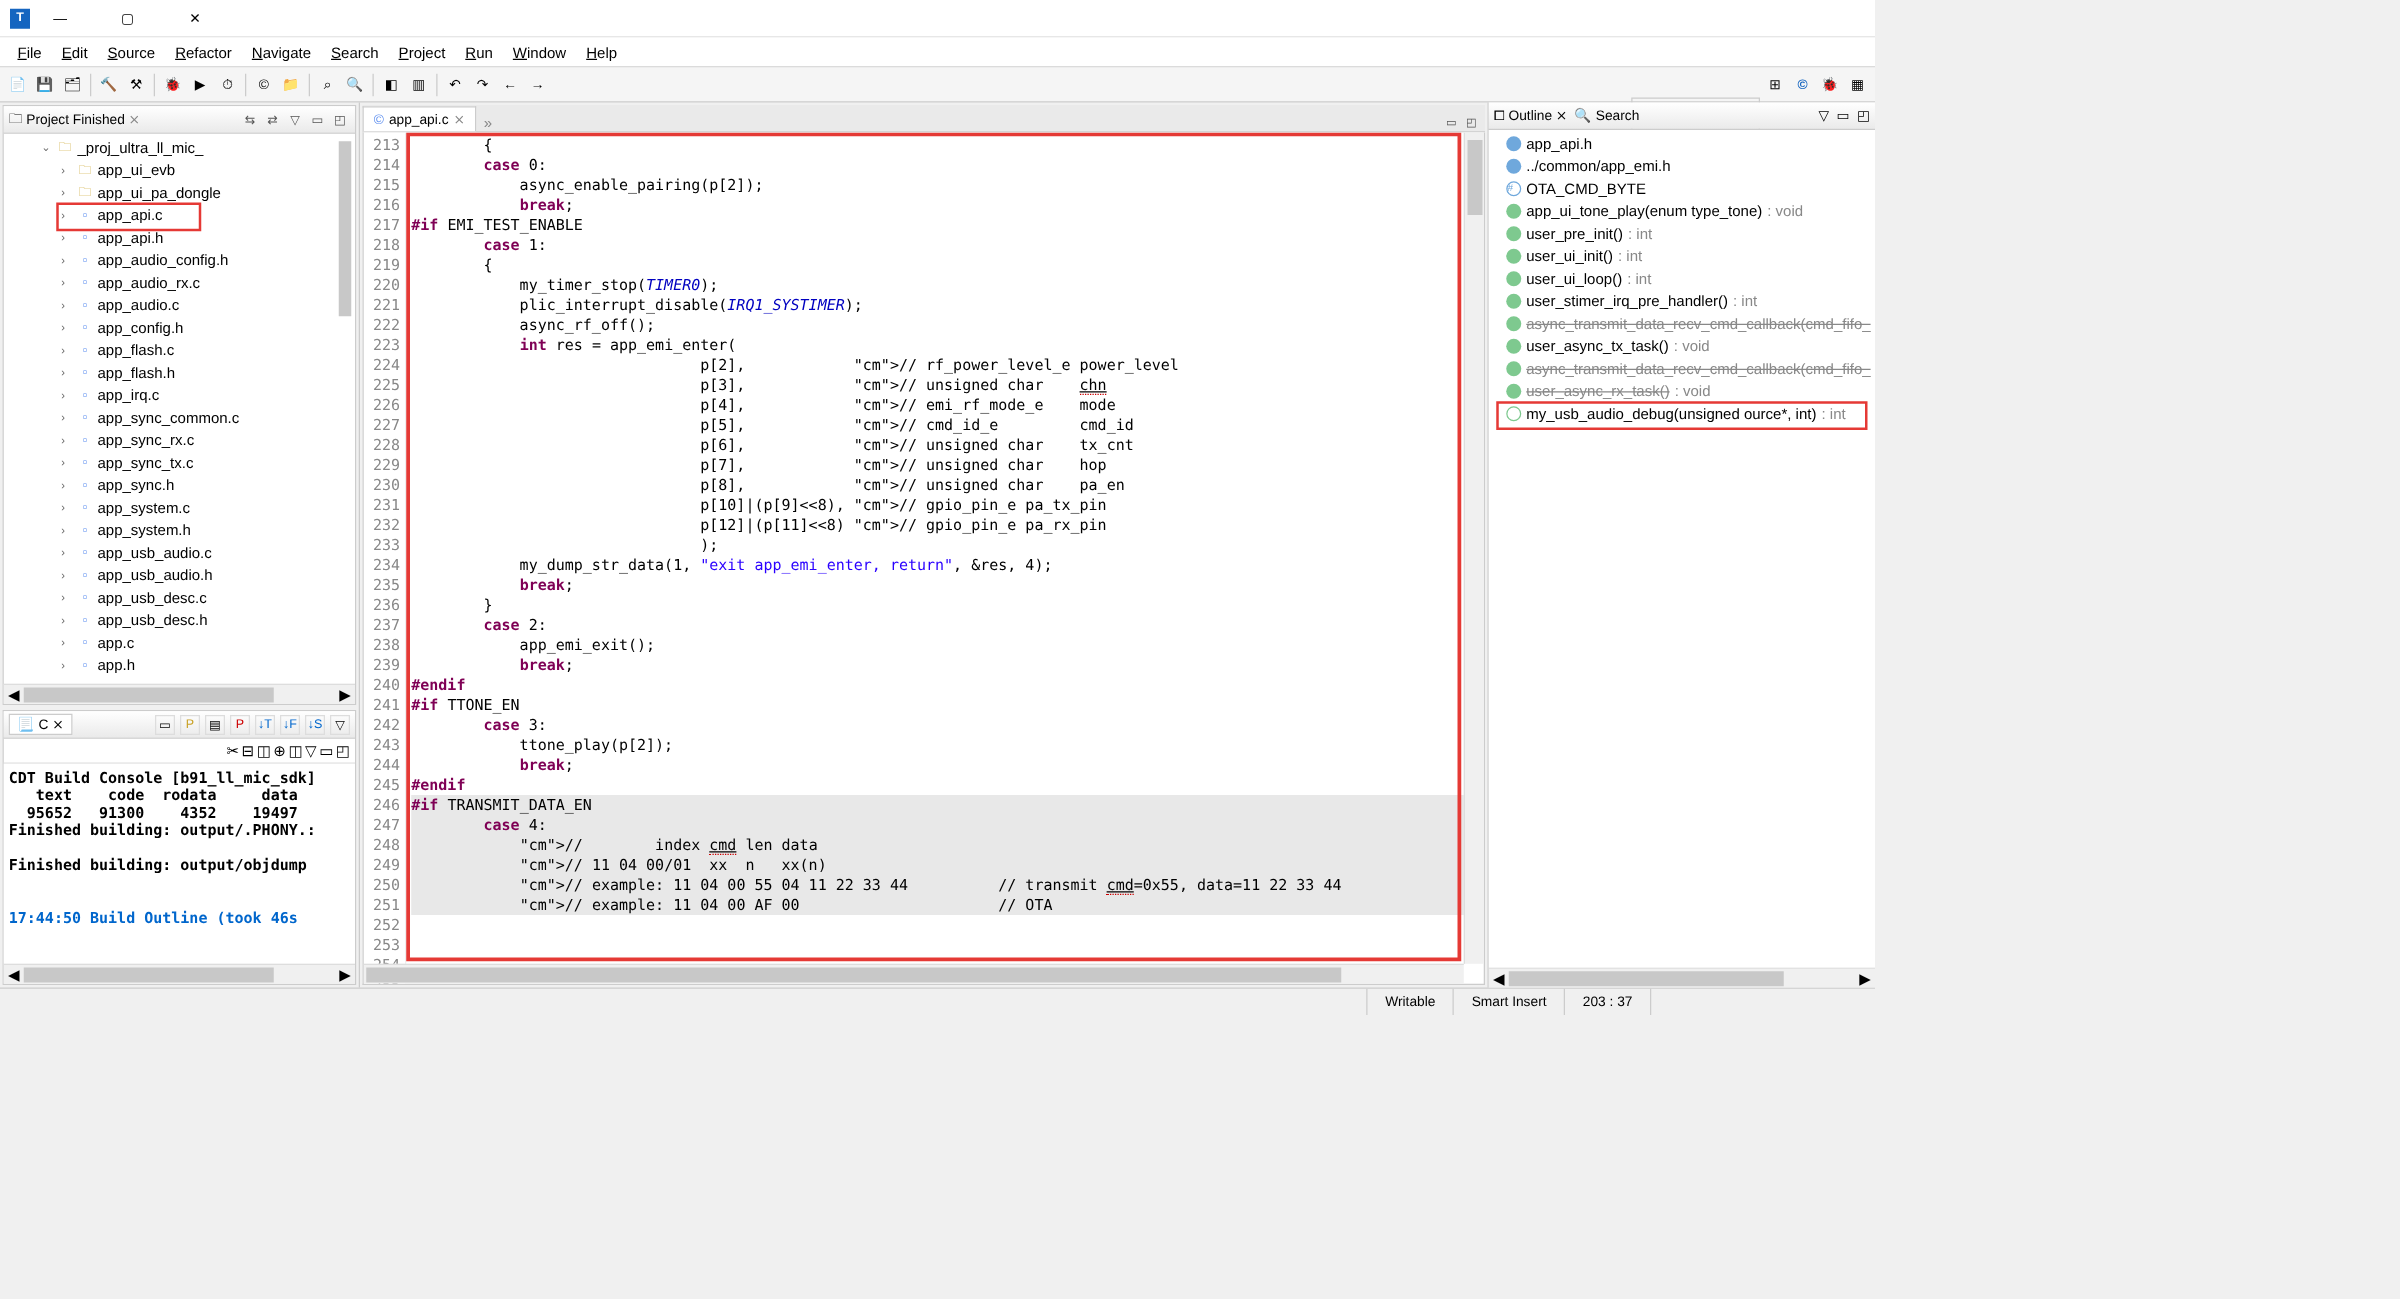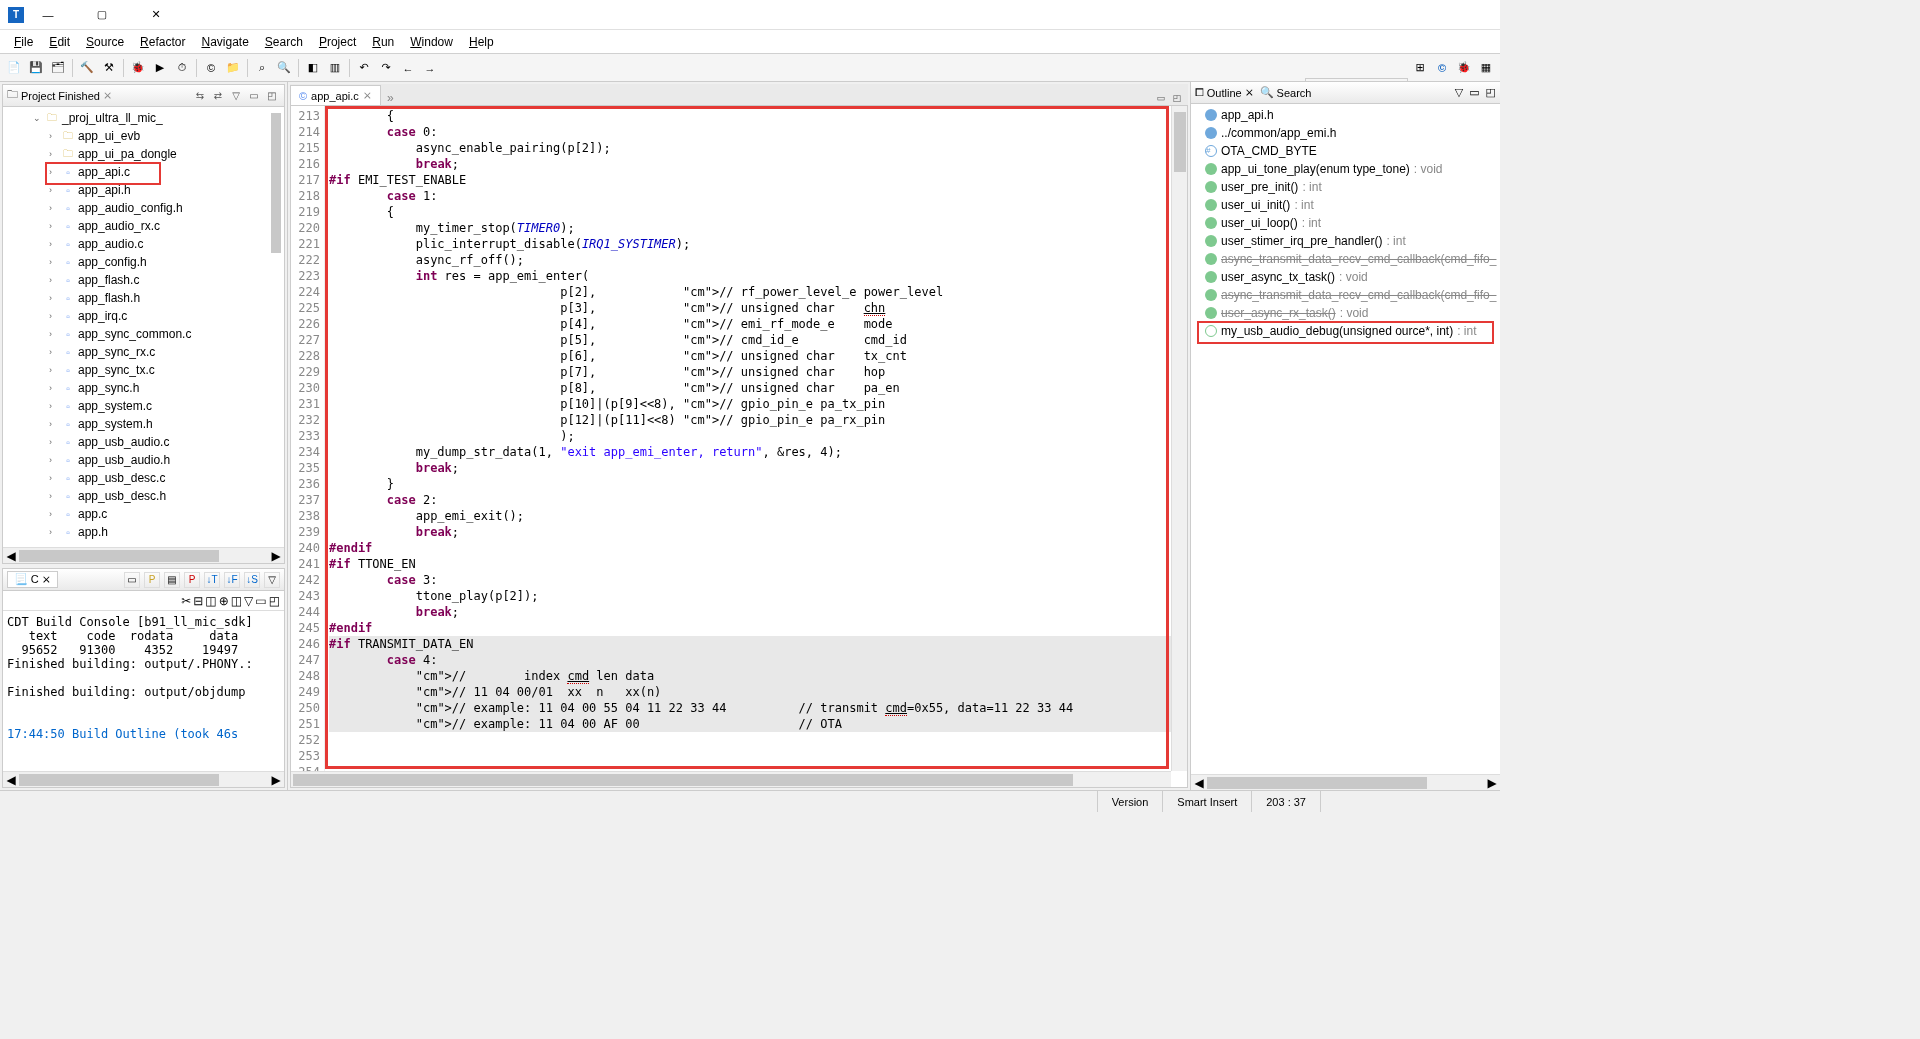--- a/index.html
+++ b/index.html
@@ -33,21 +33,21 @@
 .tree-item.l2 { padding-left: 46px; }
 .tree-item.highlight { position: relative; }
 .tree-item.highlight::after { content: ""; position: absolute; left: 42px; top: -1px; width: 112px; height: 19px; border: 2px solid #e53935; pointer-events: none; }
 .folder-icon { color: #c9a227; }
 .c-icon { color: #5b8def; }
 .h-icon { color: #5b8def; }
 .console-panel { flex: 0 0 220px; }
 .console-header { height: 22px; background: linear-gradient(#fff,#eaeaea); border-bottom: 1px solid #ccc; display: flex; align-items: center; padding: 0 4px; gap: 4px; }
 .console-header .tab { padding: 1px 6px; border: 1px solid #ccc; background: #fff; font-size: 11px; }
 .console-header .tbtn-sm { width: 16px; height: 16px; display: flex; align-items: center; justify-content: center; font-size: 10px; border: 1px solid #ddd; }
-.console-body { flex: 1; padding: 4px; font-family: Consolas, monospace; font-size: 12px; overflow: auto; background: #fff; white-space: pre; }
+.console-body { flex: 1; padding: 4px; font-family: Consolas, monospace; font-size: 12px; overflow: auto; background: #fff; white-space: pre; font-weight: bold; }
 .console-body .blue { color: #0066cc; }
 .centercol { flex: 1; display: flex; flex-direction: column; margin: 2px; }
 .editor-tabs { height: 22px; background: #eaeaea; display: flex; align-items: flex-end; border-bottom: 1px solid #ccc; }
 .editor-tab { height: 20px; padding: 0 8px; background: #fff; border: 1px solid #ccc; border-bottom: none; display: flex; align-items: center; gap: 4px; font-size: 11px; }
 .editor-tab .close { color: #888; font-size: 11px; }
 .editor-tabs .spacer { flex: 1; }
 .editor-tabs .ebtns { display: flex; gap: 2px; padding-right: 4px; }
 .editor-tabs .ebtn { width: 14px; height: 14px; font-size: 9px; color: #555; display: flex; align-items: center; justify-content: center; }
 .editor { flex: 1; display: flex; background: #fff; position: relative; overflow: hidden; border: 1px solid #ccc; border-top: none; }
 .gutter { width: 34px; background: #fff; border-right: 1px solid #eee; font-family: Consolas, monospace; font-size: 12px; color: #888; text-align: right; padding: 2px 4px 2px 0; line-height: 16px; }
@@ -480,17 +480,17 @@
       <div style="flex:1;position:relative;">
           <div style="position:absolute;left:0;top:2px;height:12px;width:220px;background:#c8c8c8;"></div>
         </div>
       <div style="width:16px;display:flex;align-items:center;justify-content:center;">▶</div>
     </div>
   </div>
 </div>
 
 <div class="statusbar">
   <div class="spacer"></div>
-  <div class="cell">Version</div>
+  <div class="cell">Writable</div>
   <div class="cell">Smart Insert</div>
   <div class="cell">203 : 37</div>
   <div class="cell" style="width:180px;"></div>
 </div>
 
 </body></html>

